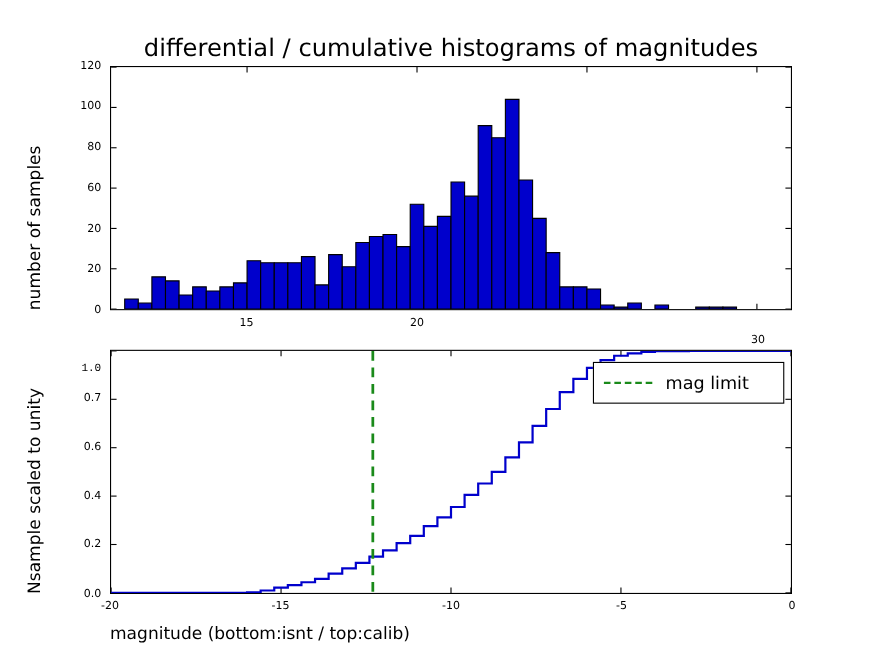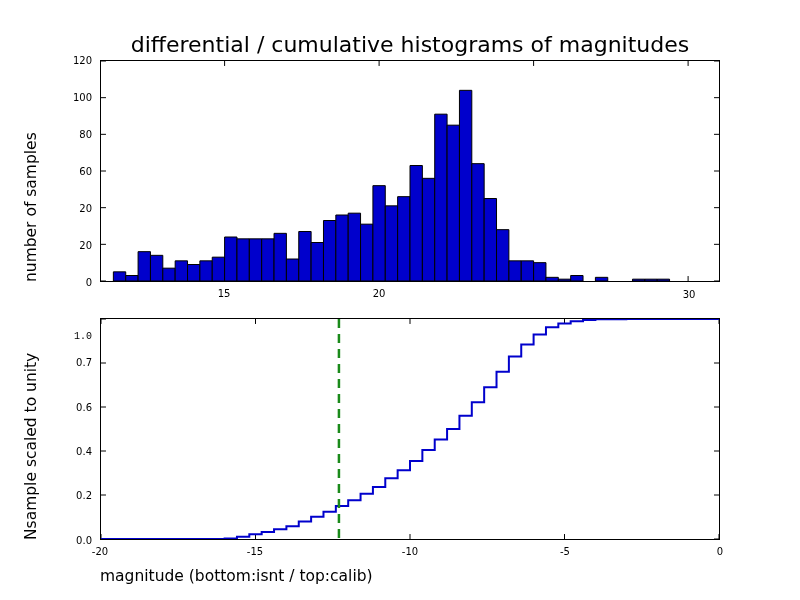--- a/index.html
+++ b/index.html
@@ -132,21 +132,21 @@
   <div class="tick-label ytick-label" style="left:42px; top:245px; width:50px;">20</div>
   <div class="tick-label ytick-label" style="left:42px; top:208px; width:50px;">20</div>
   <div class="tick-label ytick-label" style="left:42px; top:171px; width:50px;">60</div>
   <div class="tick-label ytick-label" style="left:42px; top:134px; width:50px;">80</div>
   <div class="tick-label ytick-label" style="left:42px; top:97px; width:50px;">100</div>
   <div class="tick-label ytick-label" style="left:42px; top:60px; width:50px;">120</div>
 
   <div class="tick-label xtick-label" style="left:224px; top:288px;">15</div>
   <div class="tick-label xtick-label" style="left:379px; top:288px;">20</div>
   <div class="tick-label xtick-label" style="left:534px; top:288px;margin-top:32px;">25</div>
-  <div class="tick-label xtick-label" style="left:689px; top:289px;">30</div>
+  <div class="tick-label xtick-label" style="left:689px; top:304px;">30</div>
 
   <div class="axes" id="axes-top">
     <svg class="plot-svg" id="svg-top" viewBox="0 0 620 222" preserveAspectRatio="none">
         <line x1="124" y1="222" x2="124" y2="217" stroke="#000000" stroke-width="1"></line>
         <line x1="124" y1="0" x2="124" y2="5" stroke="#000000" stroke-width="1"></line>
         <line x1="279" y1="222" x2="279" y2="217" stroke="#000000" stroke-width="1"></line>
         <line x1="279" y1="0" x2="279" y2="5" stroke="#000000" stroke-width="1"></line>
         <line x1="434" y1="222" x2="434" y2="217" stroke="#000000" stroke-width="1"></line>
         <line x1="434" y1="0" x2="434" y2="5" stroke="#000000" stroke-width="1"></line>
         <line x1="589" y1="222" x2="589" y2="217" stroke="#000000" stroke-width="1"></line>
@@ -249,14 +249,20 @@
         <line x1="620" y1="88.80000000000001" x2="615" y2="88.80000000000001" stroke="#000000" stroke-width="1"></line>
         <line x1="0" y1="44.39999999999998" x2="5" y2="44.39999999999998" stroke="#000000" stroke-width="1"></line>
         <line x1="620" y1="44.39999999999998" x2="615" y2="44.39999999999998" stroke="#000000" stroke-width="1"></line>
         <line x1="0" y1="0" x2="5" y2="0" stroke="#000000" stroke-width="1"></line>
         <line x1="620" y1="0" x2="615" y2="0" stroke="#000000" stroke-width="1"></line>
         <path d="M0,222 L31,222 L31,222 L62,222 L62,222 L93,222 L93,222 L124,222 L124,221.556 L136.4,221.556 L136.4,219.78 L148.80000000000004,219.78 L148.80000000000004,217.116 L161.19999999999996,217.116 L161.19999999999996,214.896 L173.6,214.896 L173.6,212.232 L186,212.232 L186,209.124 L198.4,209.124 L198.4,204.24 L210.8,204.24 L210.8,199.578 L223.2,199.578 L223.2,194.472 L235.6,194.472 L235.6,188.7 L248,188.7 L248,182.928 L260.40000000000003,182.928 L260.40000000000003,176.268 L272.8,176.268 L272.8,169.608 L285.2,169.608 L285.2,160.728 L297.59999999999997,160.728 L297.59999999999997,152.736 L310,152.736 L310,143.19 L322.40000000000003,143.19 L322.40000000000003,132.08999999999997 L334.8,132.08999999999997 L334.8,121.65599999999999 L347.2,121.65599999999999 L347.2,111 L359.59999999999997,111 L359.59999999999997,97.67999999999999 L372,97.67999999999999 L372,83.916 L384.4,83.916 L384.4,68.82000000000002 L396.8,68.82000000000002 L396.8,53.28 L409.19999999999993,53.28 L409.19999999999993,37.74000000000001 L421.59999999999997,37.74000000000001 L421.59999999999997,25.75200000000001 L434,25.75200000000001 L434,15.539999999999992 L446.4,15.539999999999992 L446.4,8.436000000000007 L458.8,8.436000000000007 L458.8,4.439999999999998 L471.2,4.439999999999998 L471.2,2.219999999999999 L483.6,2.219999999999999 L483.6,0.8880000000000052 L496,0.8880000000000052 L496,0.2220000000000084 L527,0.2220000000000084 L527,0 L558,0 L558,0 L589,0 L589,0 L620,0 L620,0" fill="none" stroke="#0000cc" stroke-width="2" vector-effect="non-scaling-stroke"></path>
         <line x1="238.69999999999996" y1="0" x2="238.69999999999996" y2="222" stroke="#1a8a1a" stroke-width="2.5" stroke-dasharray="9,6" vector-effect="non-scaling-stroke"></line>
       </svg>
   </div>
 
+  <div id="legend-box">
+    <span id="legend-line-wrap">
+      <span id="legend-line"></span>
+    </span>
+    <span id="legend-label">mag limit</span>
+  </div>
 
 </div>
 
 </body></html>

